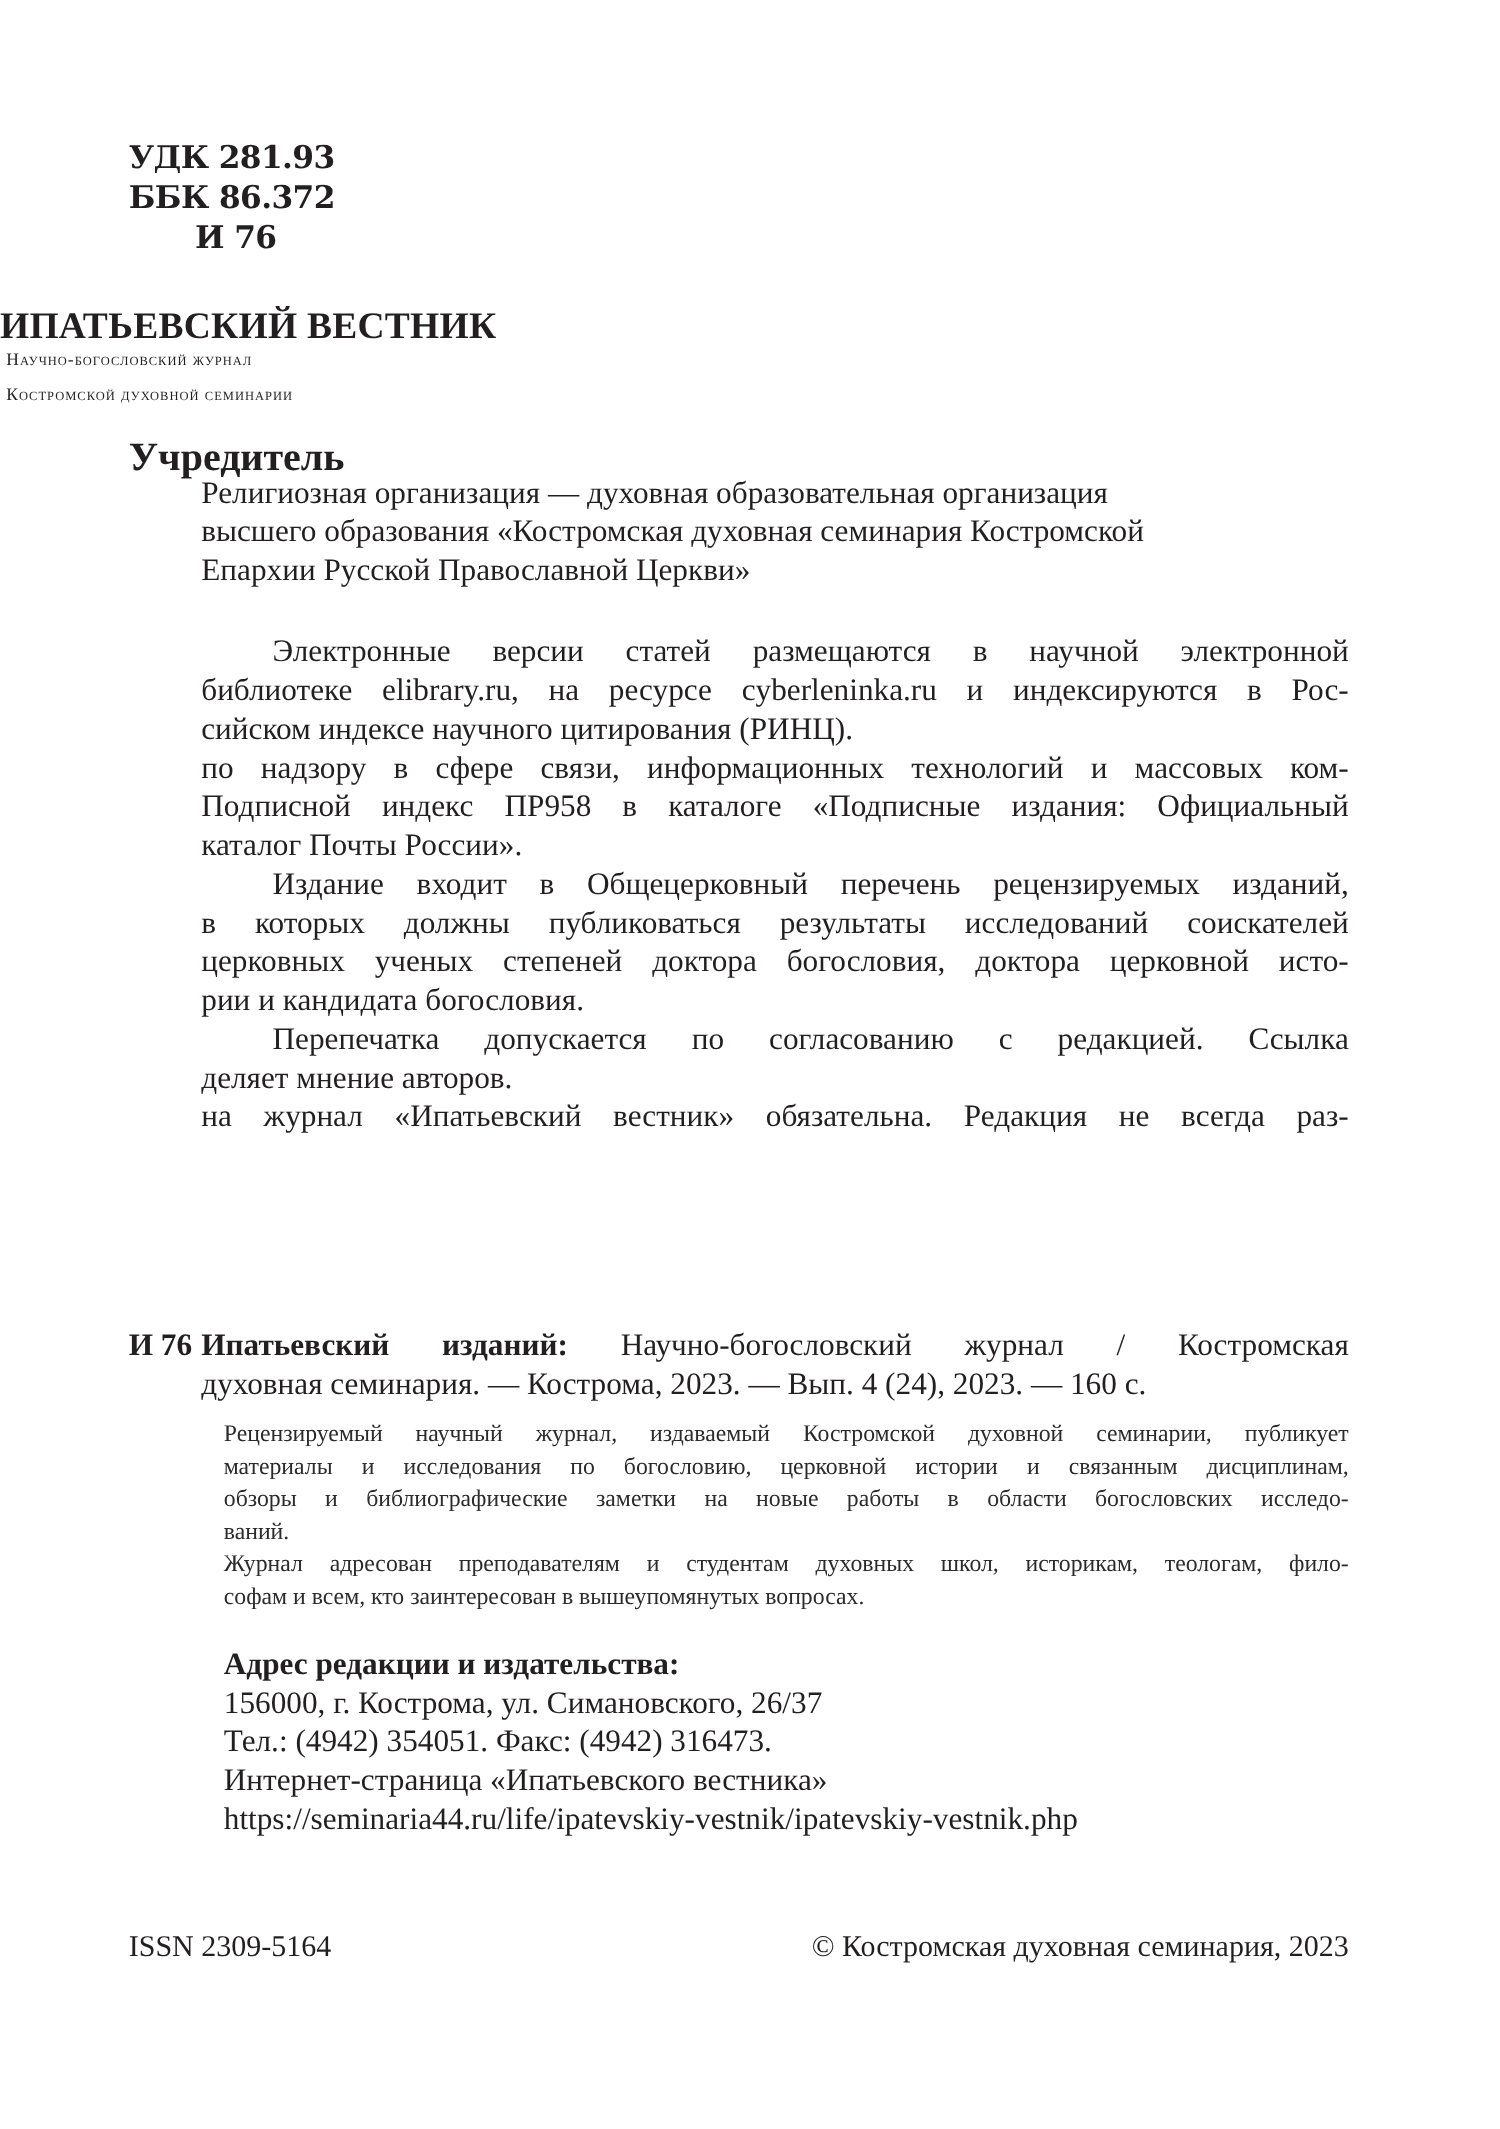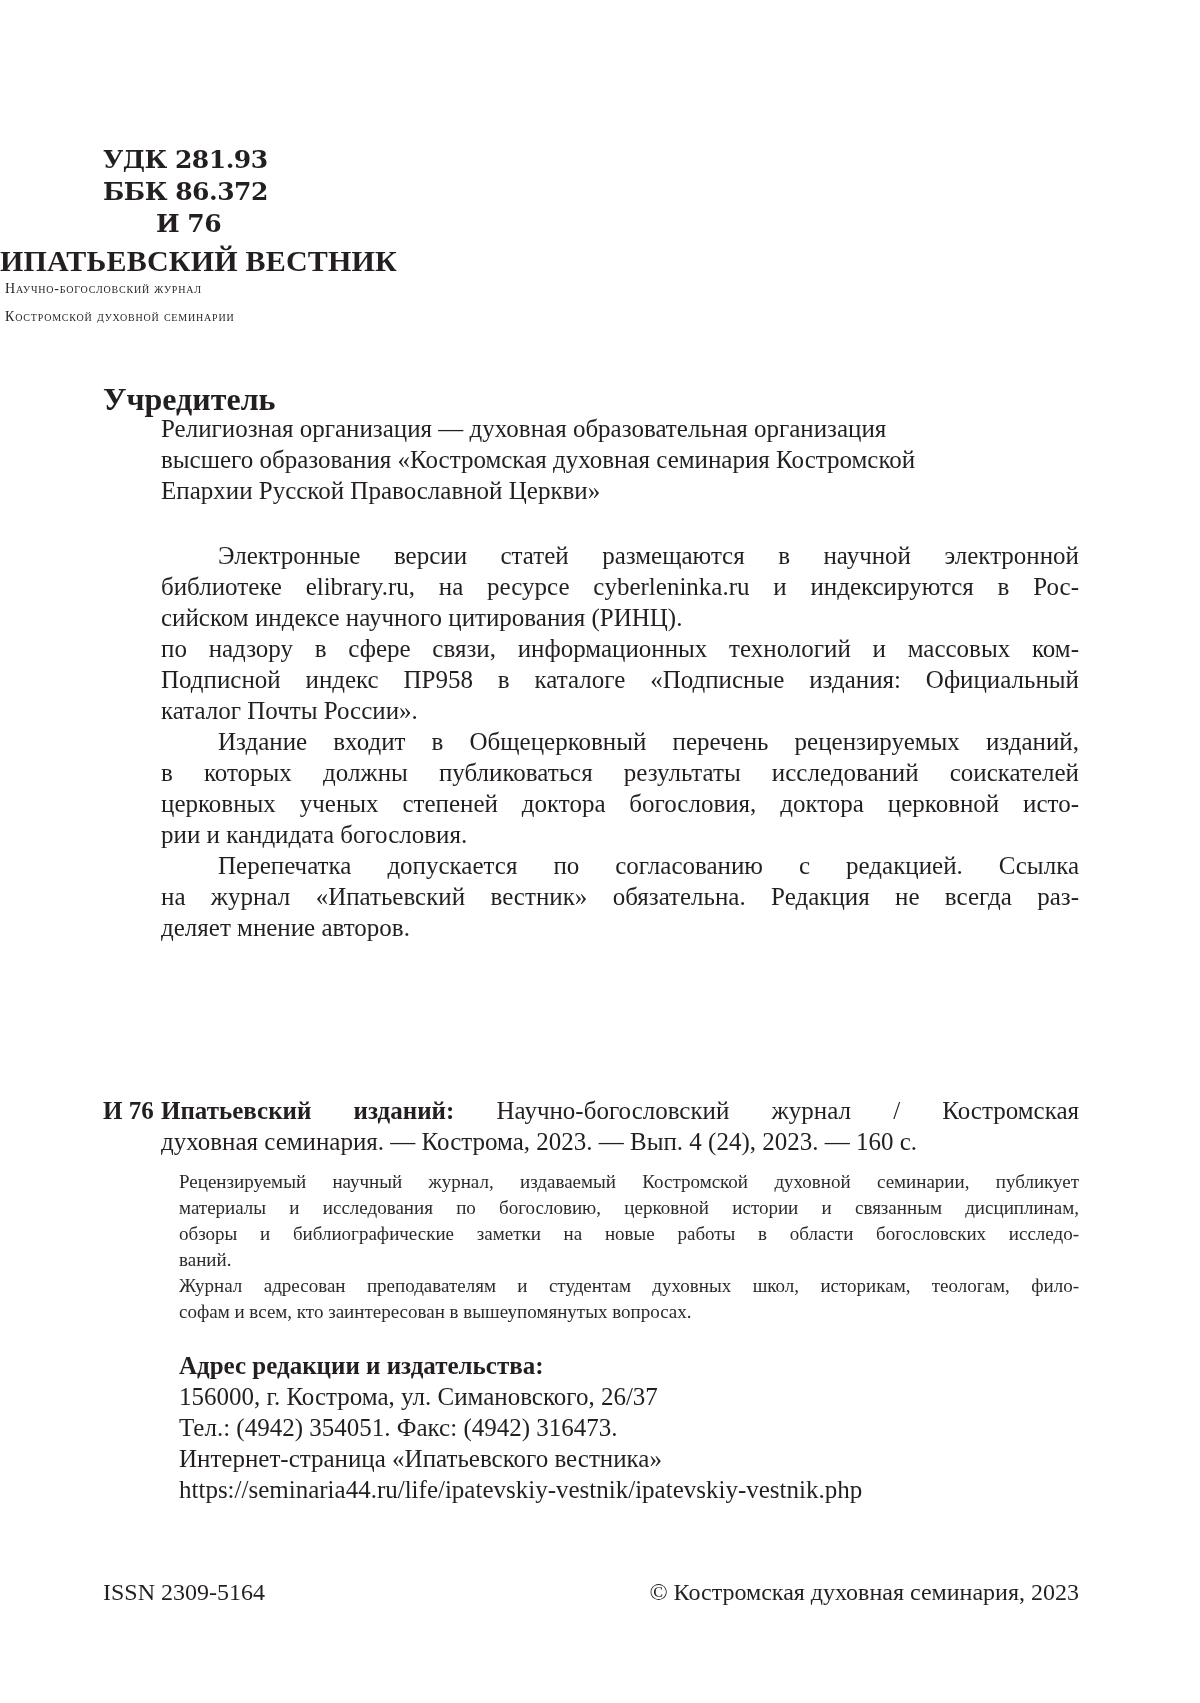--- a/index.html
+++ b/index.html
@@ -1,18 +1,18 @@
 <!DOCTYPE html>
 <html><head>
 <meta charset="utf-8">
 <style>
   html, body { margin: 0; padding: 0; background: #ffffff; }
   body { width: 1200px; height: 1703px; position: relative; overflow: hidden;
          font-family: "Liberation Serif", "DejaVu Serif", serif; color: #231f20; }
-  .abs { position: absolute; margin-top: 34px; }
+  .abs { position: absolute; }
   .bold { font-weight: bold; }
 
   
   .cls { left: 103px; font-size: 25px; font-weight: bold; line-height: 32px; font-family: "DejaVu Serif", serif; letter-spacing: -0.5px; }
   .title-main { position: absolute; left: 0; width: 1200px; text-align: left; font-size: 30px; font-weight: bold; letter-spacing: 0.2px; }
   .title-sub { position: absolute; left: 5px; width: 1200px; font-size: 14px; font-variant: small-caps; letter-spacing: 0.8px; }
 
   
   .body-line { font-size: 25px; line-height: 31px; }
   .just { text-align: justify; text-align-last: justify; }
@@ -45,22 +45,22 @@
   <div class="body-line just">библиотеке elibrary.ru, на ресурсе cyberleninka.ru и индексируются в Рос-</div>
   <div class="body-line">сийском индексе научного цитирования (РИНЦ).</div>
   <div class="body-line just">по надзору в сфере связи, информационных технологий и массовых ком-</div>
   <div class="body-line just">Подписной индекс ПР958 в каталоге «Подписные издания: Официальный</div>
   <div class="body-line">каталог Почты России».</div>
   <div class="body-line just" style="padding-left:57px;">Издание входит в Общецерковный перечень рецензируемых изданий,</div>
   <div class="body-line just">в которых должны публиковаться результаты исследований соискателей</div>
   <div class="body-line just">церковных ученых степеней доктора богословия, доктора церковной исто-</div>
   <div class="body-line">рии и кандидата богословия.</div>
   <div class="body-line just" style="padding-left:57px;">Перепечатка допускается по согласованию с редакцией. Ссылка</div>
+  <div class="body-line">деляет мнение авторов.</div>
   <div class="body-line just">на журнал «Ипатьевский вестник» обязательна. Редакция не всегда раз-</div>
-  <div class="body-line">деляет мнение авторов.</div>
 </div>
 
 <div class="abs" style="left:103px; top:1061px; width:976px;">
   <div class="body-line" style="display:flex; font-size:25px;">
     <span class="bold" style="width:58px; flex:none;">И 76</span>
     <span class="just" style="flex:1; display:block;">
       <span class="bold">Ипатьевский изданий:</span>
       <span>Научно-богословский журнал / Костромская</span>
     </span>
   </div>

